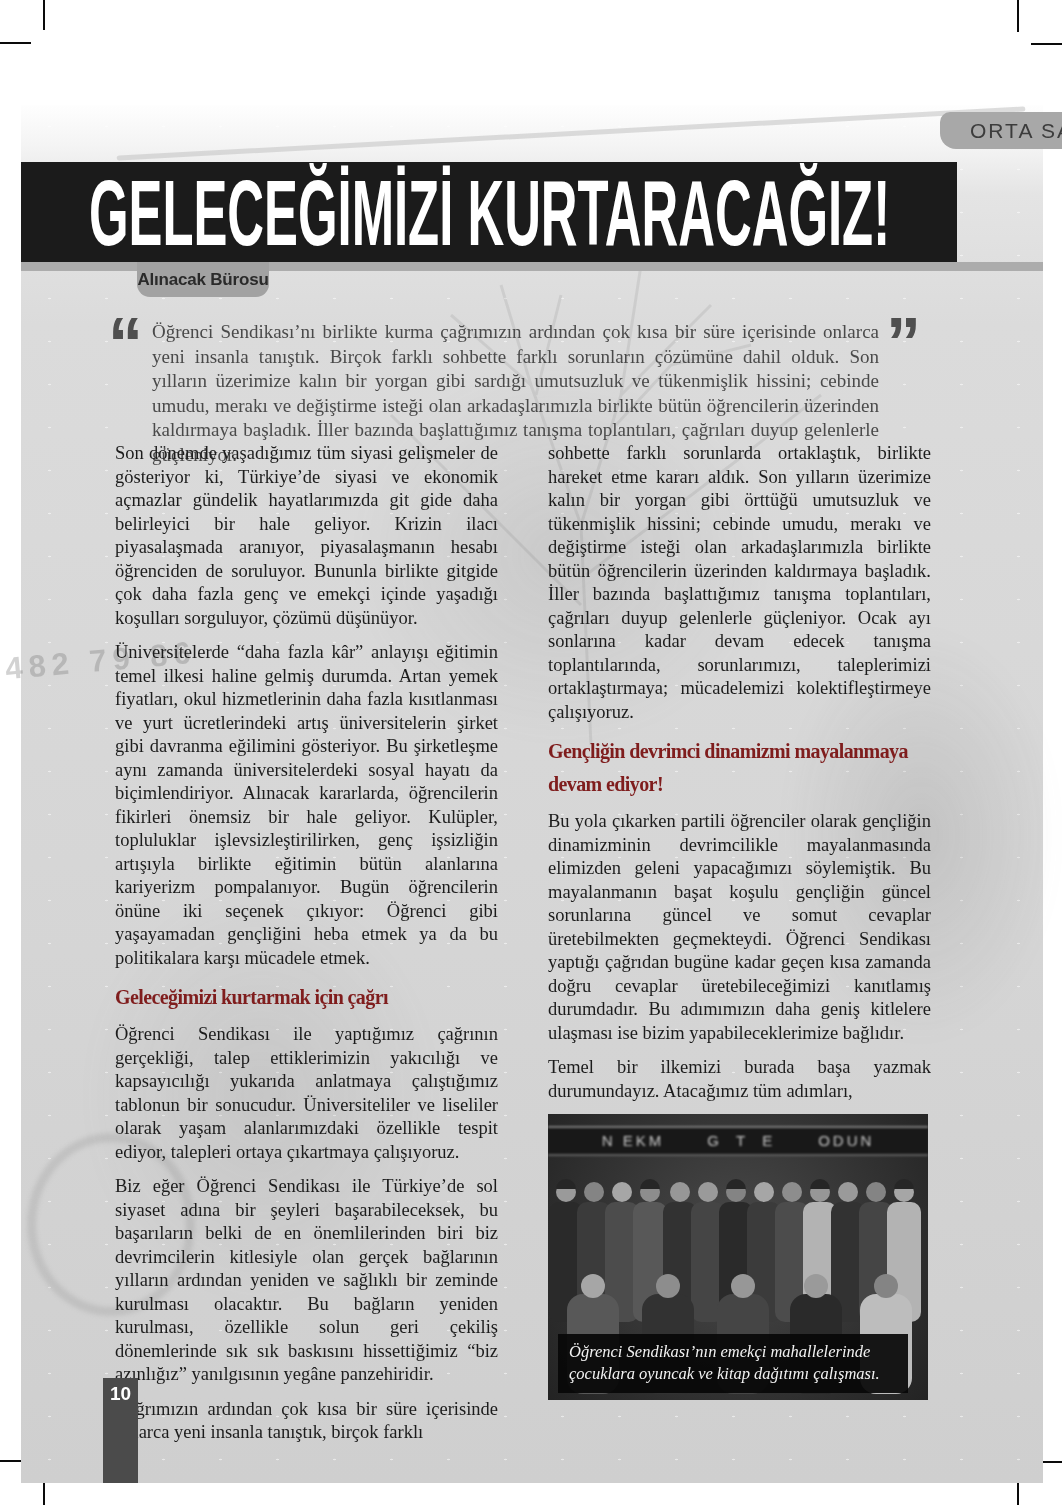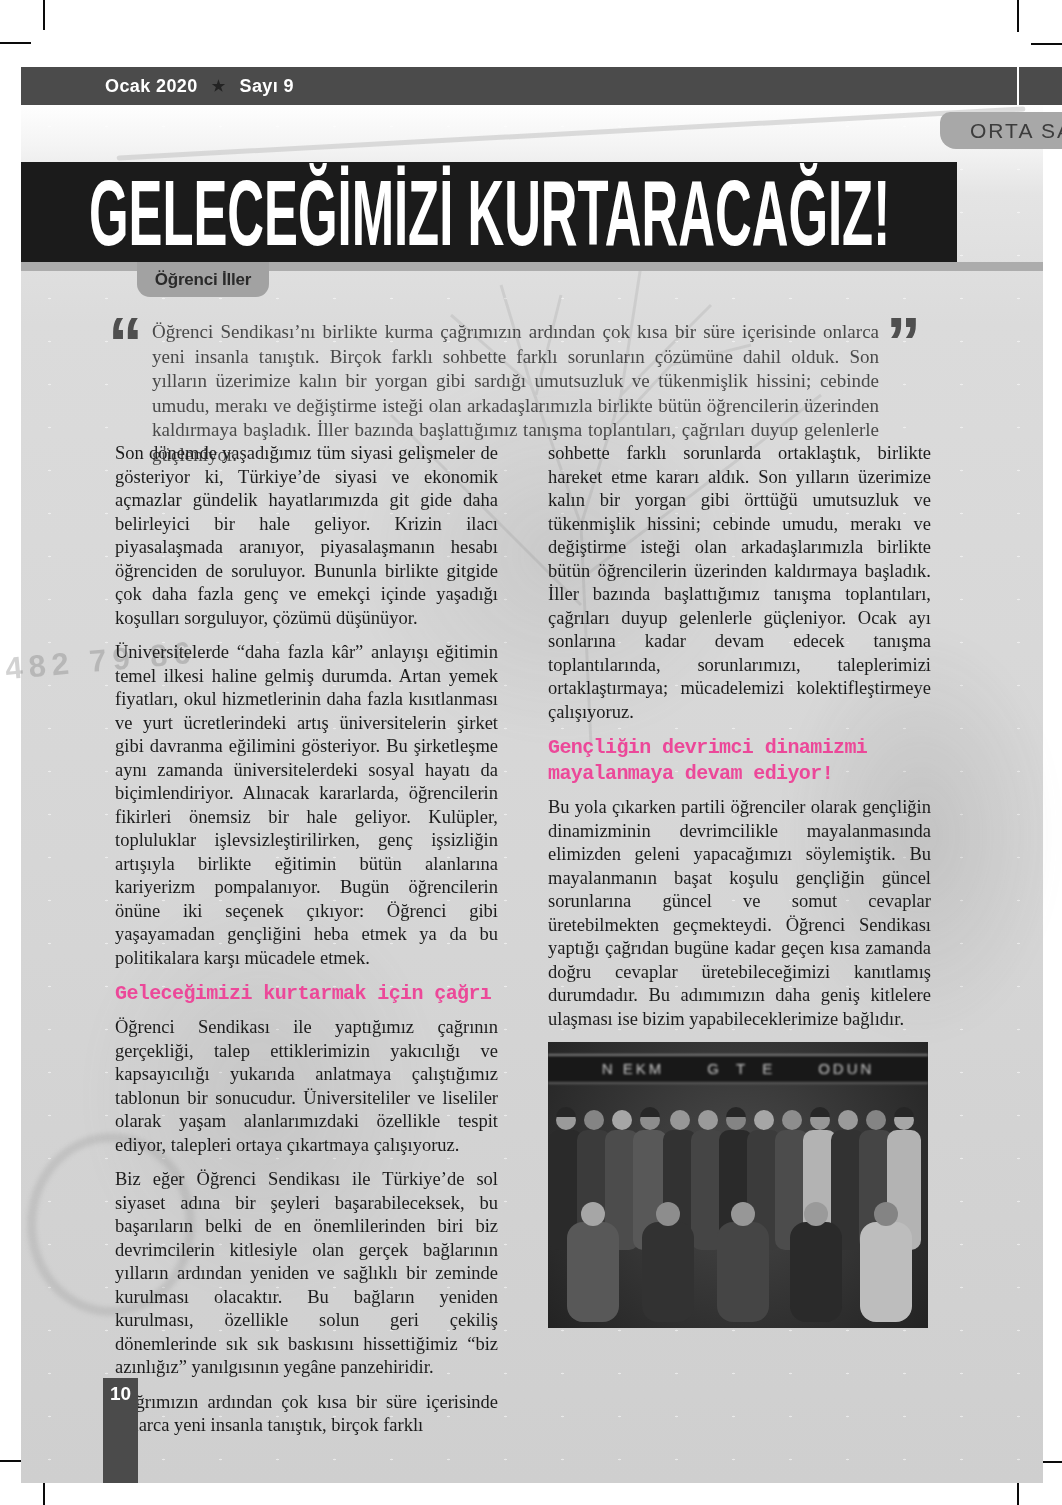--- a/index.html
+++ b/index.html
@@ -71,22 +71,22 @@
     font-size:19px;line-height:24.6px;color:#4a4a4a;
     text-align:justify;
   }
   
   .col{position:absolute;top:442px;width:383px;font-size:18.5px;line-height:23.5px;
     text-align:justify;color:#1c1c1c;}
   .col-left{left:115px;}
   .col-right{left:548px;}
   .col p{margin:0 0 11px 0;}
   .col h3{
-    margin:6px 0 9px 0;font-family:Liberation Mono, monospace;font-weight:bold;
-    font-size:20px;line-height:26px;letter-spacing:-0.6px;color:#ec4899;text-align:left;
+    margin:6px 0 9px 0;font-family:Liberation Serif, serif;font-weight:bold;
+    font-size:20px;line-height:33px;letter-spacing:-0.6px;color:#7f1d1d;text-align:left;
   }
   
   .photo{
     position:relative;width:380px;height:286px;margin-top:5px;overflow:hidden;
     background:radial-gradient(circle at 50% 45%, #4a4a4a 0%, #343434 55%, #232323 100%);
   }
   .photo-sign{
     position:absolute;left:0;top:12px;width:100%;height:30px;background:#181818;
     border-top:2px solid rgba(220,220,220,.5);border-bottom:2px solid rgba(200,200,200,.4);
     display:flex;align-items:center;justify-content:center;
@@ -134,56 +134,52 @@
         <path d="M250 160 L170 90"></path>
         <path d="M340 170 L430 80"></path>
         <path d="M300 380 L180 260 L110 190"></path>
         <path d="M305 350 L450 240 L540 170"></path>
         <path d="M255 170 L280 70"></path>
         <path d="M335 200 L390 140 L470 120"></path>
       </g>
     </svg>
   </div>
 
-  <div class="masthead">
-    <span>Ocak 2020</span>
-    <span class="star">★</span>
-    <span>Sayı 9</span>
-  </div>
   <div class="trim-line-header"></div>
 
   <div class="corner-tab">
     <span>ORTA SA</span>
   </div>
 
   <div class="banner">
     <span class="banner-title">GELECEĞİMİZİ KURTARACAĞIZ!</span>
   </div>
   <div class="banner-underline"></div>
   <div class="byline-tab">
-    <span>Öğrenci İller</span>
+    <span>Alınacak Bürosu</span>
   </div>
 
   <div class="quote-mark quote-open">“</div>
   <div class="quote-mark quote-close">”</div>
   <div class="lede-quote">Öğrenci Sendikası’nı birlikte kurma çağrımızın ardından çok kısa bir süre içerisinde onlarca yeni insanla tanıştık. Birçok farklı sohbette farklı sorunların çözümüne dahil olduk. Son yılların üzerimize kalın bir yorgan gibi sardığı umutsuzluk ve tükenmişlik hissini; cebinde umudu, merakı ve değiştirme isteği olan arkadaşlarımızla birlikte bütün öğrencilerin üzerinden kaldırmaya başladık. İller bazında başlattığımız tanışma toplantıları, çağrıları duyup gelenlerle güçleniyor.</div>
 
   <div class="col col-left">
     <p>Son dönemde yaşadığımız tüm siyasi gelişmeler de gösteriyor ki, Türkiye’de siyasi ve ekonomik açmazlar gündelik hayatlarımızda git gide daha belirleyici bir hale geliyor. Krizin ilacı piyasalaşmada aranıyor, piyasalaşmanın hesabı öğrenciden de soruluyor. Bununla birlikte gitgide çok daha fazla genç ve emekçi içinde yaşadığı koşulları sorguluyor, çözümü düşünüyor.</p>
     <p>Üniversitelerde “daha fazla kâr” anlayışı eğitimin temel ilkesi haline gelmiş durumda. Artan yemek fiyatları, okul hizmetlerinin daha fazla kısıtlanması ve yurt ücretlerindeki artış üniversitelerin şirket gibi davranma eğilimini gösteriyor. Bu şirketleşme aynı zamanda üniversitelerdeki sosyal hayatı da biçimlendiriyor. Alınacak kararlarda, öğrencilerin fikirleri önemsiz bir hale geliyor. Kulüpler, topluluklar işlevsizleştirilirken, genç işsizliğin artışıyla birlikte eğitimin bütün alanlarına kariyerizm pompalanıyor. Bugün öğrencilerin önüne iki seçenek çıkıyor: Öğrenci gibi yaşayamadan gençliğini heba etmek ya da bu politikalara karşı mücadele etmek.</p>
     <h3>Geleceğimizi kurtarmak için çağrı</h3>
     <p>Öğrenci Sendikası ile yaptığımız çağrının gerçekliği, talep ettiklerimizin yakıcılığı ve kapsayıcılığı yukarıda anlatmaya çalıştığımız tablonun bir sonucudur. Üniversiteliler ve liseliler olarak yaşam alanlarımızdaki özellikle tespit ediyor, talepleri ortaya çıkartmaya çalışıyoruz.</p>
     <p>Biz eğer Öğrenci Sendikası ile Türkiye’de sol siyaset adına bir şeyleri başarabileceksek, bu başarıların belki de en önemlilerinden biri biz devrimcilerin kitlesiyle olan gerçek bağlarının yılların ardından yeniden ve sağlıklı bir zeminde kurulması olacaktır. Bu bağların yeniden kurulması, özellikle solun geri çekiliş dönemlerinde sık sık baskısını hissettiğimiz “biz azınlığız” yanılgısının yegâne panzehiridir.</p>
     <p>Çağrımızın ardından çok kısa bir süre içerisinde onlarca yeni insanla tanıştık, birçok farklı</p>
   </div>
 
   <div class="col col-right">
     <p>sohbette farklı sorunlarda ortaklaştık, birlikte hareket etme kararı aldık. Son yılların üzerimize kalın bir yorgan gibi örttüğü umutsuzluk ve tükenmişlik hissini; cebinde umudu, merakı ve değiştirme isteği olan arkadaşlarımızla birlikte bütün öğrencilerin üzerinden kaldırmaya başladık. İller bazında başlattığımız tanışma toplantıları, çağrıları duyup gelenlerle güçleniyor. Ocak ayı sonlarına kadar devam edecek tanışma toplantılarında, sorunlarımızı, taleplerimizi ortaklaştırmaya; mücadelemizi kolektifleştirmeye çalışıyoruz.</p>
     <h3>Gençliğin devrimci dinamizmi mayalanmaya devam ediyor!</h3>
     <p>Bu yola çıkarken partili öğrenciler olarak gençliğin dinamizminin devrimcilikle mayalanmasında elimizden geleni yapacağımızı söylemiştik. Bu mayalanmanın başat koşulu gençliğin güncel sorunlarına güncel ve somut cevaplar üretebilmekten geçmekteydi. Öğrenci Sendikası yaptığı çağrıdan bugüne kadar geçen kısa zamanda doğru cevaplar üretebileceğimizi kanıtlamış durumdadır. Bu adımımızın daha geniş kitlelere ulaşması ise bizim yapabileceklerimize bağlıdır.</p>
+    <p>Temel bir ilkemizi burada başa yazmak durumundayız. Atacağımız tüm adımları,</p>
 
     <div class="photo">
       <div class="photo-sign">N EKM      G  T  E      ODUN</div>
       <svg class="photo-people" viewBox="0 0 380 256">
           <rect x="1" y="58" width="34" height="120" rx="10" fill="#2a2a2a"></rect>
           <circle cx="18" cy="48" r="10" fill="#9a9a9a"></circle>
           <path d="M8 45 a10 10 0 0 1 20 0 z" fill="#262626"></path>
           <rect x="29" y="58" width="34" height="120" rx="10" fill="#3b3b3b"></rect>
           <circle cx="46" cy="48" r="10" fill="#848484"></circle>
           <rect x="57" y="58" width="34" height="120" rx="10" fill="#4c4c4c"></rect>
@@ -216,20 +212,21 @@
           <circle cx="45" cy="142" r="12" fill="#a6a6a6"></circle>
           <rect x="94" y="150" width="52" height="100" rx="16" fill="#323232"></rect>
           <circle cx="120" cy="142" r="12" fill="#8d8d8d"></circle>
           <rect x="169" y="150" width="52" height="100" rx="16" fill="#454545"></rect>
           <circle cx="195" cy="142" r="12" fill="#979797"></circle>
           <rect x="242" y="150" width="52" height="100" rx="16" fill="#2a2a2a"></rect>
           <circle cx="268" cy="142" r="12" fill="#9a9a9a"></circle>
           <rect x="312" y="150" width="52" height="100" rx="16" fill="#bdbdbd"></rect>
           <circle cx="338" cy="142" r="12" fill="#848484"></circle>
         </svg>
+      <div class="photo-caption">Öğrenci Sendikası’nın emekçi mahallelerinde çocuklara oyuncak ve kitap dağıtımı çalışması.</div>
     </div>
   </div>
 
   <div class="page-num-bar">
     <span>10</span>
   </div>
 
 </div>
 
 </body></html>

